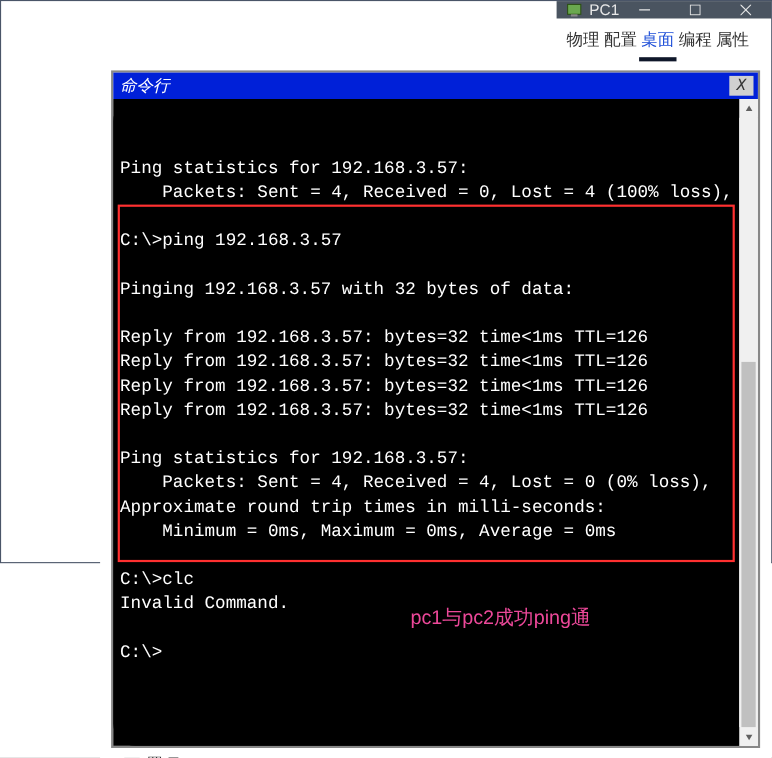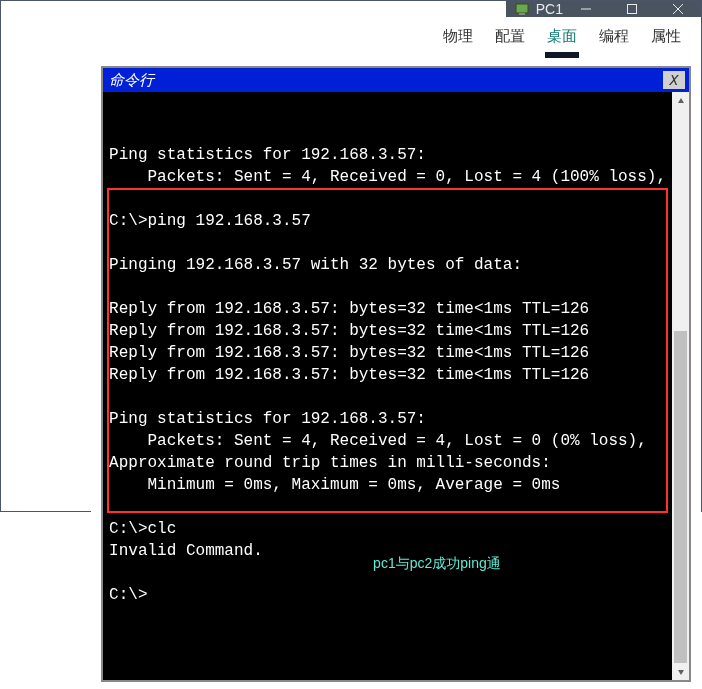--- a/index.html
+++ b/index.html
@@ -40,28 +40,27 @@
       height: 100%;
       display: flex;
       align-items: center;
       justify-content: center;
       color: #e8e8e8;
       font-size: 14px;
     }
     .win-btn svg { stroke: #e8e8e8; }
     .tabs {
       display: flex;
-      gap: 18px;
       padding: 6px 18px 0 18px;
       background: #fff;
       font-size: 15px;
       color: #333;
     }
     .tab { padding: 4px 2px 6px 2px; cursor: pointer; }
-    .tab.active { color: #0f766e; border-bottom: 6px solid #0f172a; }
+    .tab.active { color: #1d4ed8; border-bottom: 4px solid #0f172a; }
     .content-area {
       flex: 1;
       padding: 8px 10px 6px 10px;
       background: #fff;
       display: flex;
       flex-direction: column;
       position: relative;
     }
     .cmd-wrapper {
       border: 2px solid #888;
@@ -135,22 +134,22 @@
       position: absolute;
       border: 2px solid #ff3030;
       left: 4px;
       right: 4px;
       top: 96px;
       height: 325px;
       pointer-events: none;
     }
     .annotation {
       position: absolute;
-      color: #5eead4;
-      font-size: 14px;
+      color: #ec4899;
+      font-size: 18px;
       font-family: "Microsoft YaHei", sans-serif;
       left: 270px;
       top: 460px;
       pointer-events: none;
     }
     .footer {
       display: flex;
       align-items: center;
       gap: 6px;
       padding: 6px 12px;

